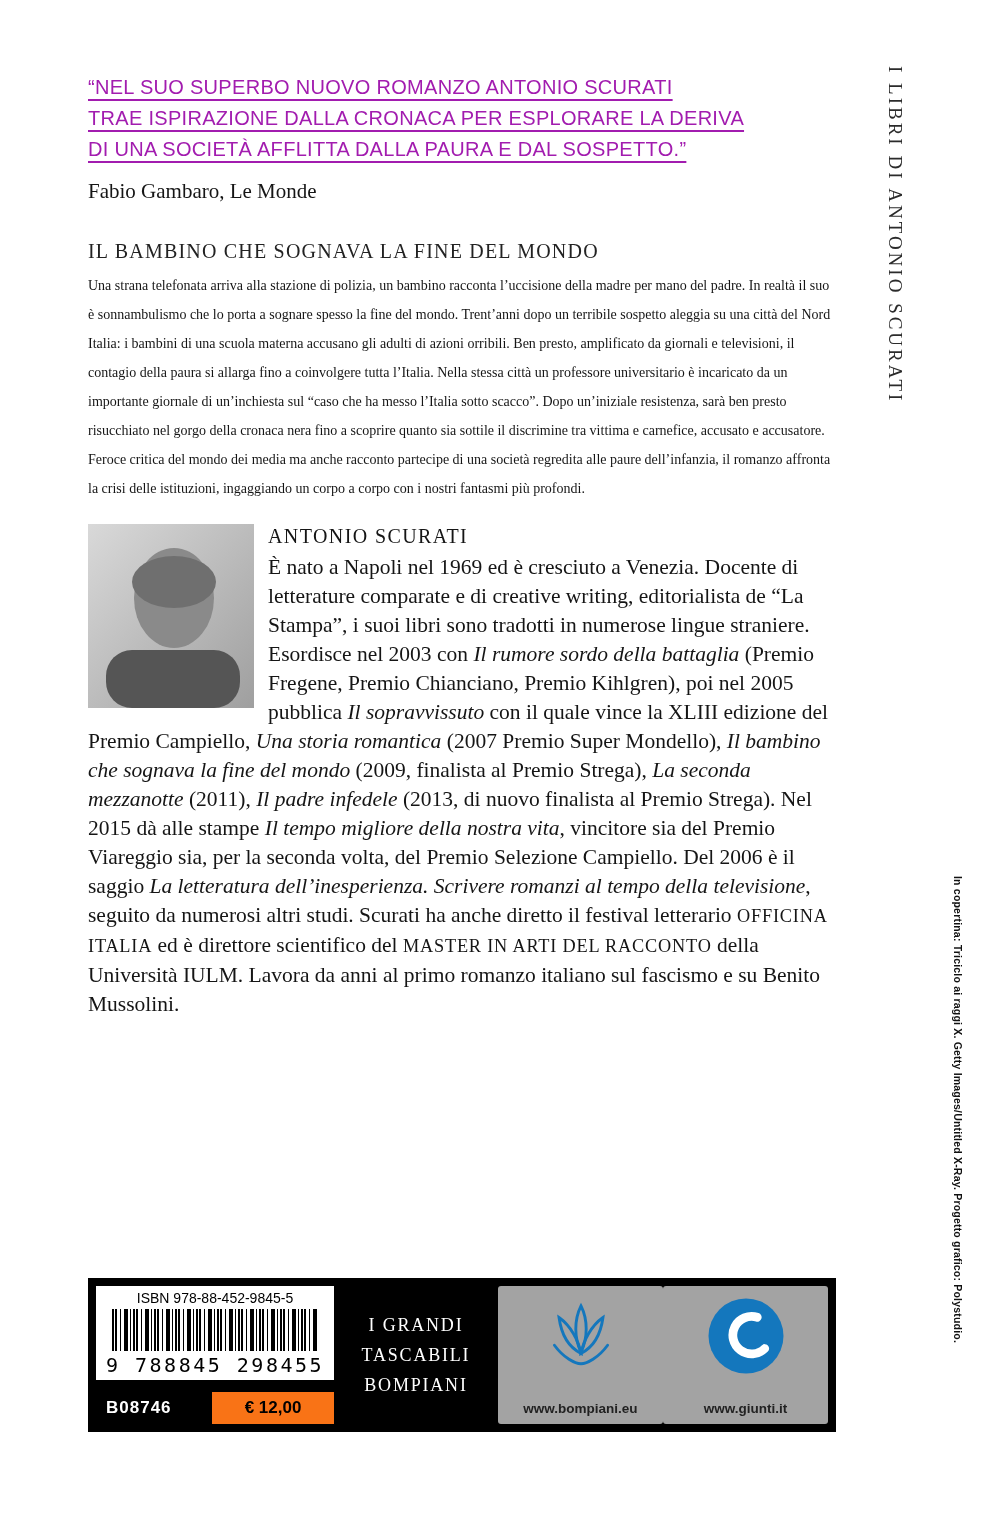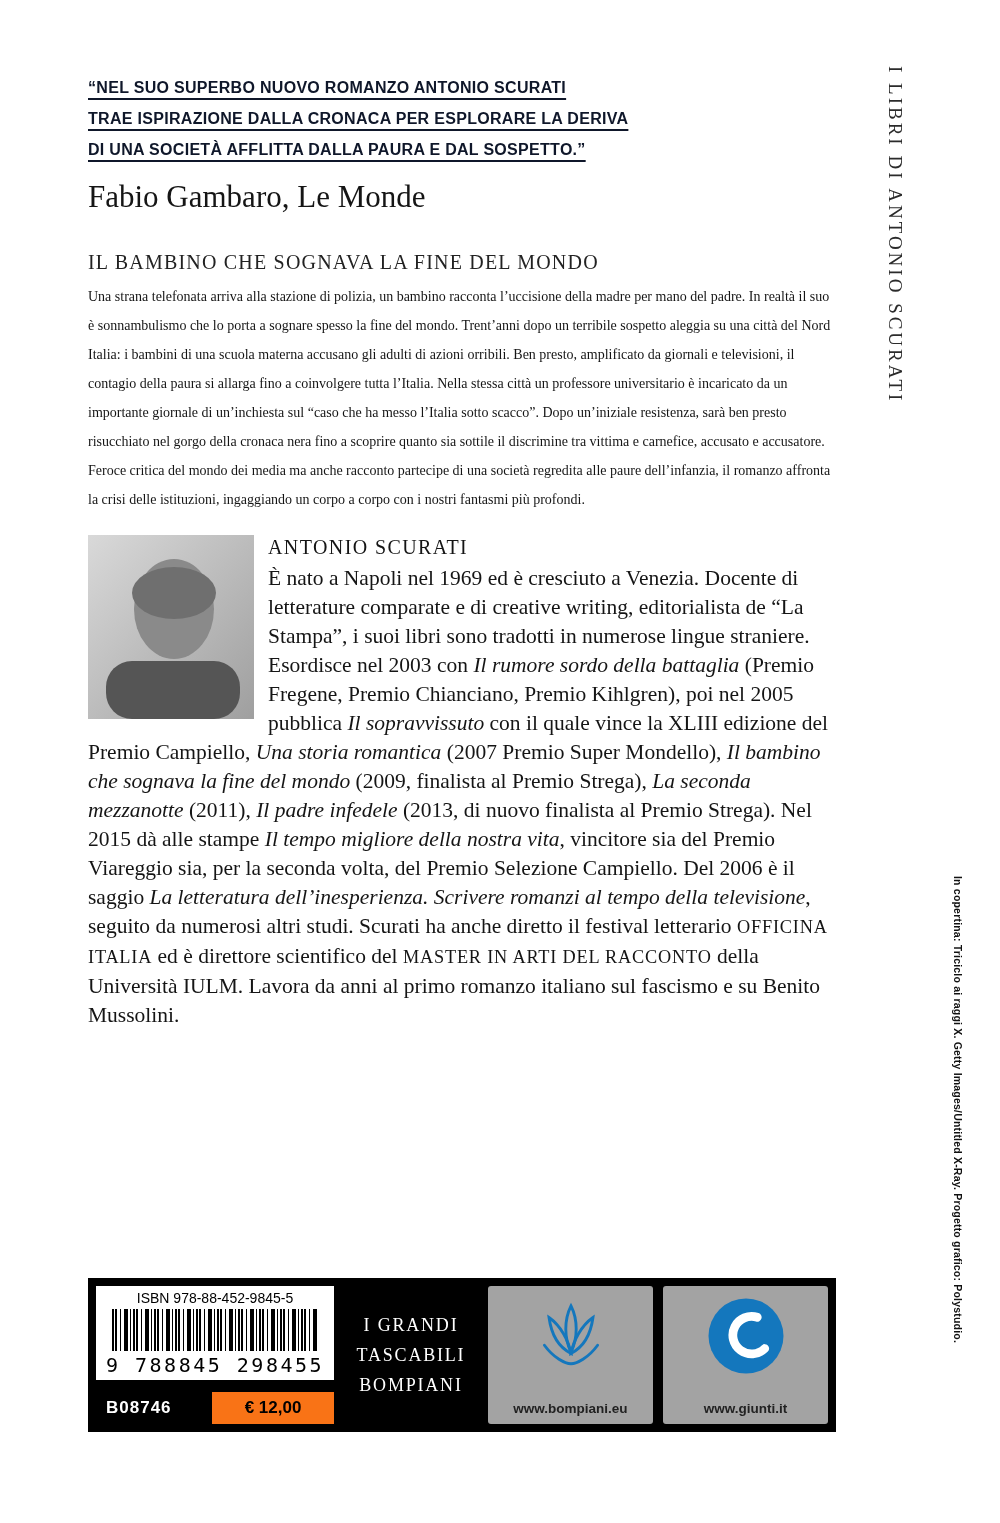--- a/index.html
+++ b/index.html
@@ -11,33 +11,33 @@
     background: #ffffff;
     overflow: hidden;
     font-family: "Liberation Serif", serif;
     color: #151515;
   }
   .main { position: absolute; left: 88px; top: 72px; width: 748px; }
 
   
   .quote {
     font-family: "Liberation Sans", sans-serif;
-    font-weight: bold;
-    color: #0f172a;
-    font-size: 16px;
+    font-weight: normal;
+    color: #a21caf;
+    font-size: 20px;
     line-height: 31px;
     letter-spacing: 0.3px;
   }
   .quote-line {
     text-decoration: underline;
     text-decoration-thickness: 2px;
     text-underline-offset: 5px;
     white-space: nowrap;
   }
-  .attribution { margin-top: 14px; font-size: 31px; }
+  .attribution { margin-top: 14px; font-size: 21px; }
 
   
   .syn-title { margin-top: 36px; font-size: 20px; letter-spacing: 1.2px; color: #222; }
   .syn-body { margin-top: 8px; font-size: 14px; line-height: 29px; }
 
   
   .author { margin-top: 16px; font-size: 21.5px; line-height: 29px; }
   .author::after { content: ""; display: block; clear: both; }
   .author-photo {
     float: left;
@@ -76,21 +76,20 @@
 
   
   .footer {
     position: absolute;
     left: 88px;
     top: 1278px;
     width: 748px;
     height: 154px;
     background: #000000;
     display: flex;
-    gap: 10px;
     padding: 8px;
   }
   .isbn-cell { width: 238px; display: flex; flex-direction: column; }
   .isbn-panel { background: #ffffff; padding: 4px 6px 3px; text-align: center; }
   .isbn-label {
     font-family: "Liberation Sans", sans-serif;
     font-size: 14px;
     color: #000;
     white-space: nowrap;
   }

